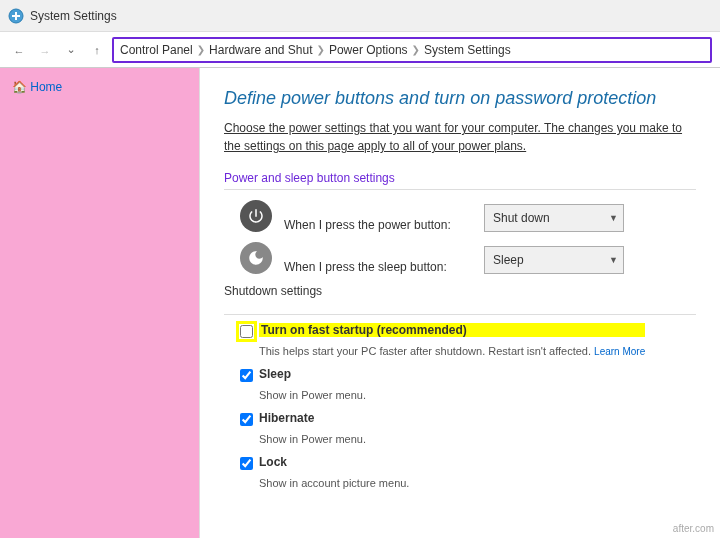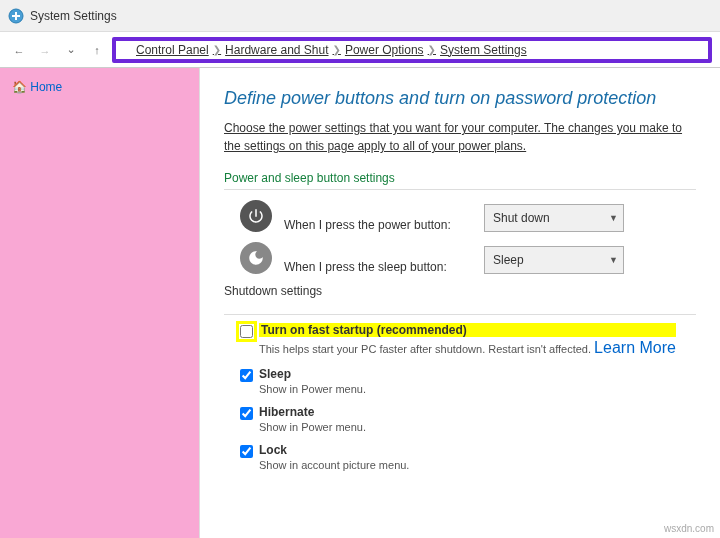--- a/index.html
+++ b/index.html
@@ -54,25 +54,24 @@
       background: none;
     }
     .nav-btn.disabled { color: #bbb; cursor: default; }
     .address-path {
       display: flex;
       align-items: center;
       font-size: 12px;
       color: #333;
       flex: 1;
       background: #fff;
-      border: 4px solid #6d28d9;
+      border: 2px solid #6d28d9;
       height: 26px;
-      padding: 0 20px;
+      padding: 0 6px;
       border-radius: 2px;
-      text-decoration: underline;
     }
     .path-segment {
       color: #333;
       cursor: pointer;
     }
     .path-sep {
       margin: 0 4px;
       color: #999;
       font-size: 10px;
     }
@@ -119,21 +118,21 @@
       font-size: 12px;
       color: #333;
       line-height: 1.5;
       max-width: 480px;
       margin-bottom: 16px;
       text-decoration: underline;
     }
 
     .section-label {
       font-size: 12px;
-      color: #15803d;
+      color: #6d28d9;
       margin-bottom: 10px;
       padding-bottom: 4px;
       border-bottom: 1px solid #ddd;
     }
 
     .setting-row {
       display: flex;
       align-items: flex-end;
       margin-bottom: 10px;
       padding-left: 16px;
@@ -216,20 +215,21 @@
       height: 13px;
       margin-right: 6px;
       margin-top: 2px;
       flex-shrink: 0;
       cursor: pointer;
     }
 
     .checkbox-label-group {
       display: flex;
       flex-direction: column;
+      gap: 6px;
     }
 
     .checkbox-label {
       font-size: 12px;
       color: #333;
       font-weight: bold;
     }
 
     .checkbox-label.highlighted {
       background: #ffff00;
@@ -238,21 +238,21 @@
 
     .checkbox-sublabel {
       font-size: 11px;
       color: #555;
       margin-top: 2px;
     }
 
     .learn-more {
       color: #0066cc;
       text-decoration: none;
-      font-size: 16px;
+      font-size: 10px;
     }
 
     .watermark {
       position: fixed;
       bottom: 4px;
       right: 6px;
       font-size: 10px;
       color: #aaa;
     }
   </style>
@@ -376,13 +376,13 @@
         <div class="checkbox-label-group">
           <span class="checkbox-label">Lock</span>
           <span class="checkbox-sublabel">Show in account picture menu.</span>
         </div>
       </div>
     </div>
 
   </div>
 </div>
 
-<div class="watermark">wsxdn.com</div>
+<div class="watermark">after.com</div>
 
 </body></html>

